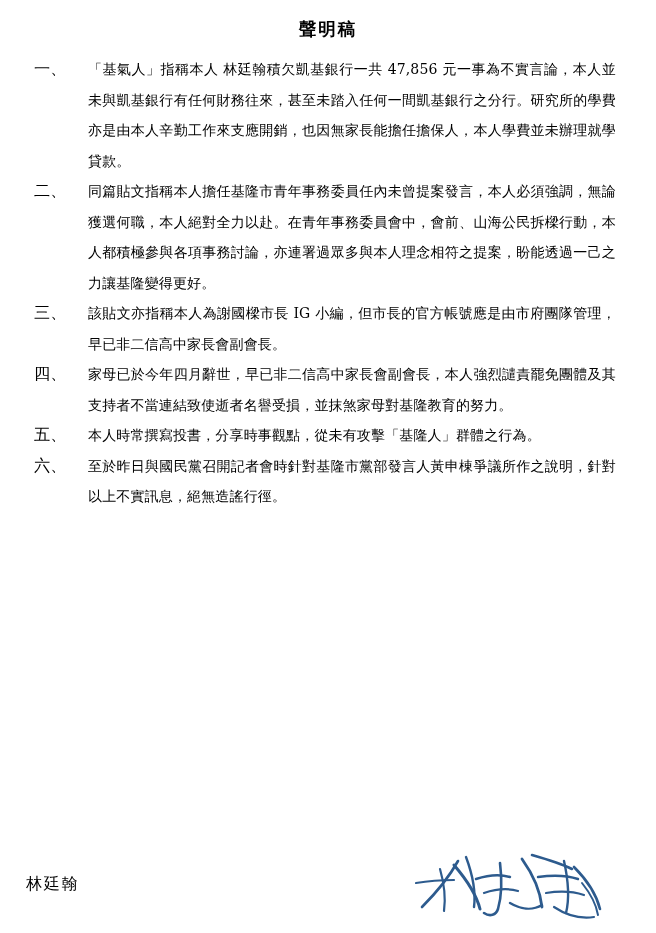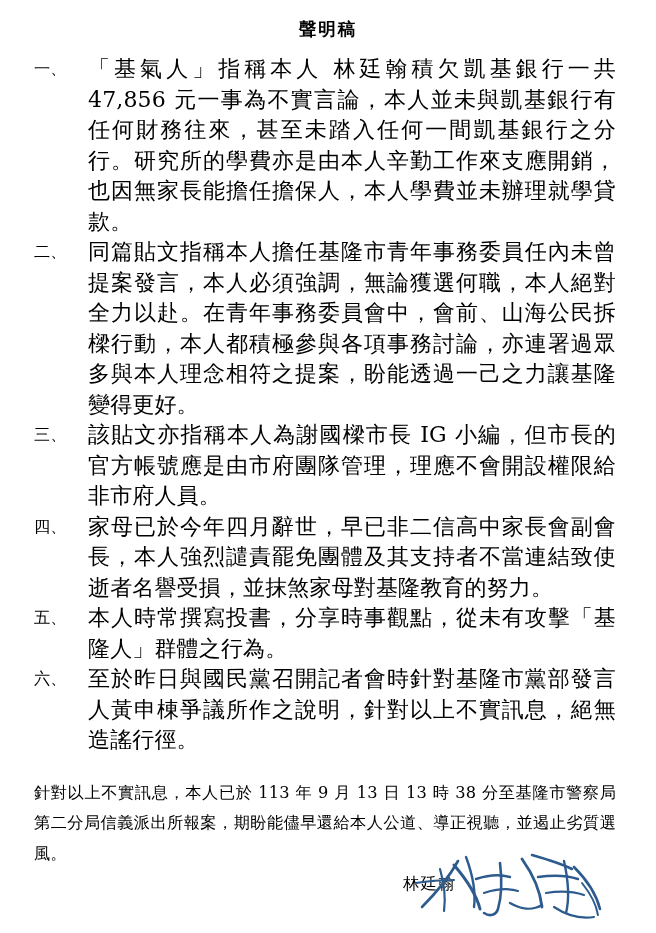--- a/index.html
+++ b/index.html
@@ -57,41 +57,40 @@
   .item-marker {
     flex: 0 0 auto;
     width: 54px;
     font-size: 16.2px;
     line-height: 30.5px;
     letter-spacing: 0.15px;
     white-space: nowrap;
   }
   .item-body {
     flex: 1 1 auto;
-    font-size: 22px;
+    font-size: 14px;
     line-height: 30.5px;
     text-align: justify;
     text-justify: inter-ideograph;
     letter-spacing: 0.15px;
   }
   .closing {
     margin-top: 22px;
   }
   .sign-block {
     position: absolute;
     left: 0;
     right: 0;
     bottom: 0;
     padding: 0 20px 14px 0;
     box-sizing: border-box;
   }
   .sign-row {
     position: relative;
     height: 62px;
-    text-align: right;
     padding-right: 154px;
   }
   .sign-name {
     font-size: 16.2px;
     letter-spacing: 1.5px;
     line-height: 30px;
     display: inline-block;
     padding-top: 12px;
   }
   .signature-mark {
@@ -124,37 +123,36 @@
       <li class="list-item">
         <span class="item-marker">一、</span>
         <span class="item-body">「基氣人」指稱本人 林廷翰積欠凱基銀行一共 47,856 元一事為不實言論，本人並未與凱基銀行有任何財務往來，甚至未踏入任何一間凱基銀行之分行。研究所的學費亦是由本人辛勤工作來支應開銷，也因無家長能擔任擔保人，本人學費並未辦理就學貸款。</span>
       </li>
       <li class="list-item">
         <span class="item-marker">二、</span>
         <span class="item-body">同篇貼文指稱本人擔任基隆市青年事務委員任內未曾提案發言，本人必須強調，無論獲選何職，本人絕對全力以赴。在青年事務委員會中，會前、山海公民拆樑行動，本人都積極參與各項事務討論，亦連署過眾多與本人理念相符之提案，盼能透過一己之力讓基隆變得更好。</span>
       </li>
       <li class="list-item">
         <span class="item-marker">三、</span>
-        <span class="item-body">該貼文亦指稱本人為謝國樑市長 IG 小編，但市長的官方帳號應是由市府團隊管理，理應不會開設權限給非市府人員。</span>
+        <span class="item-body">該貼文亦指稱本人為謝國樑市長 IG 小編，但市長的官方帳號應是由市府團隊管理，早已非二信高中家長會副會長。</span>
       </li>
       <li class="list-item">
         <span class="item-marker">四、</span>
         <span class="item-body">家母已於今年四月辭世，早已非二信高中家長會副會長，本人強烈譴責罷免團體及其支持者不當連結致使逝者名譽受損，並抹煞家母對基隆教育的努力。</span>
       </li>
       <li class="list-item">
         <span class="item-marker">五、</span>
         <span class="item-body">本人時常撰寫投書，分享時事觀點，從未有攻擊「基隆人」群體之行為。</span>
       </li>
       <li class="list-item">
         <span class="item-marker">六、</span>
         <span class="item-body">至於昨日與國民黨召開記者會時針對基隆市黨部發言人黃申棟爭議所作之說明，針對以上不實訊息，絕無造謠行徑。</span>
       </li>
     </ul>
 
-    <p class="para closing">針對以上不實訊息，本人已於 113 年 9 月 13 日 13 時 38 分至基隆市警察局第二分局信義派出所報案，期盼能儘早還給本人公道、導正視聽，並遏止劣質選風。</p>
 
   </div>
 
   <div class="sign-block">
     <div class="sign-row">
       <span class="sign-name">林廷翰</span>
       <svg class="signature-mark" viewBox="0 0 190 78" xmlns="http://www.w3.org/2000/svg" aria-hidden="true">
         <g fill="none" stroke="#2d5b8e" stroke-linecap="round" stroke-linejoin="round">
           <path d="M8 58 C22 44 34 30 44 12" stroke-width="2.6"></path>
           <path d="M2 34 C14 32 26 31 40 31" stroke-width="2.2"></path>

